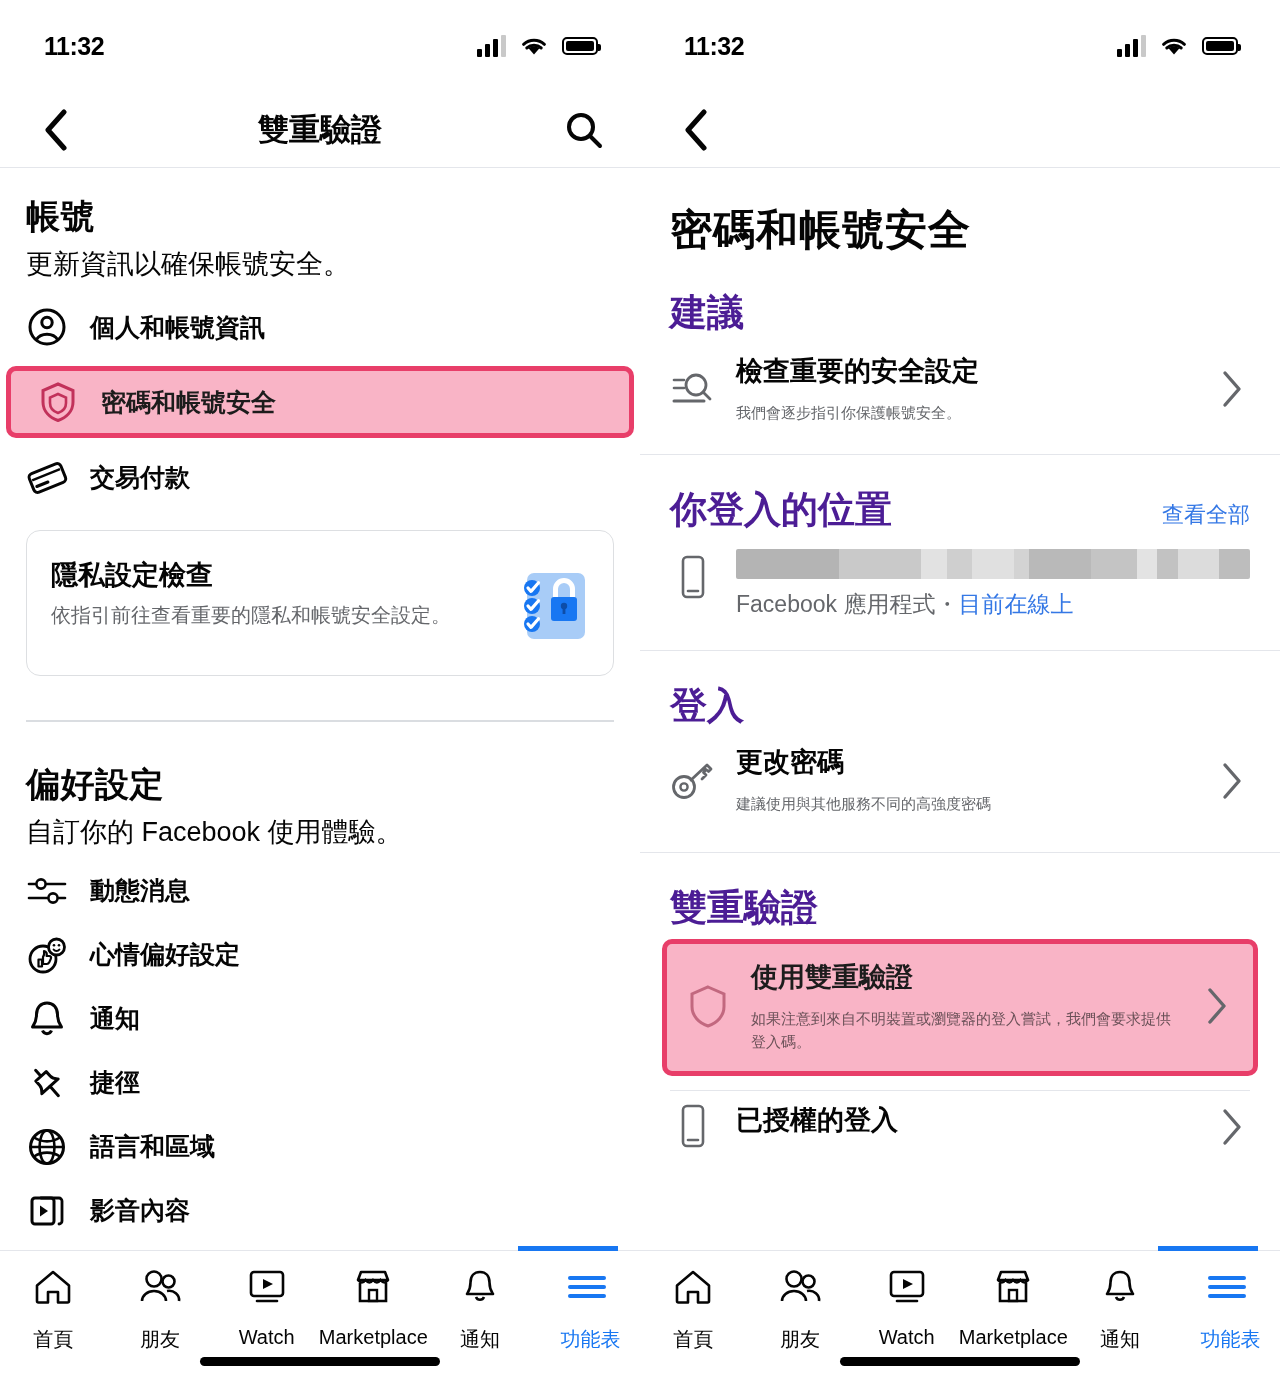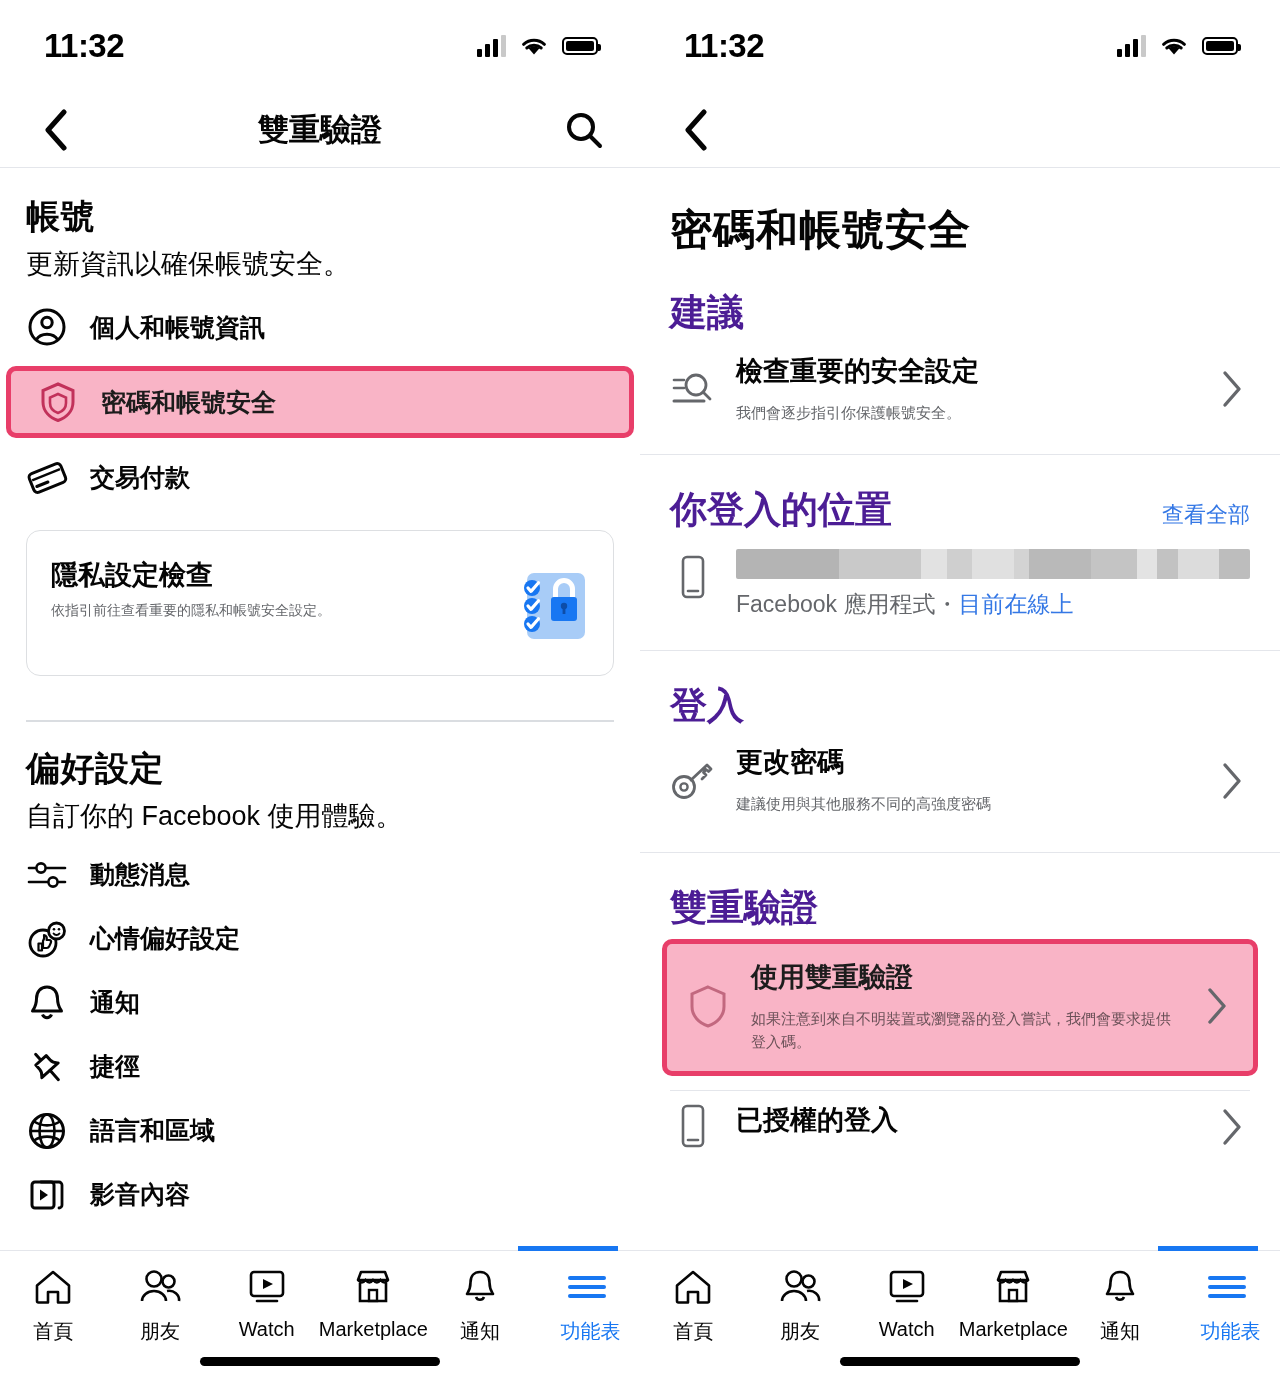--- a/index.html
+++ b/index.html
@@ -9,21 +9,21 @@
     background:#ffffff; overflow:hidden;
   }
   .screens { display:flex; width:1280px; height:1380px; }
   .phone { width:640px; height:1380px; position:relative; background:#fff; overflow:hidden; }
 
   
   .statusbar {
     height:92px; display:flex; align-items:center; justify-content:space-between;
     padding:0 42px 0 44px;
   }
-  .clock { font-size:33px; font-weight:700; letter-spacing:-0.5px; color:#000; }
+  .clock { font-size:25px; font-weight:700; letter-spacing:-0.5px; color:#000; }
   .sb-icons { display:flex; align-items:center; gap:13px; }
   .bars { display:flex; align-items:flex-end; gap:3px; height:22px; }
   .bars i { display:block; width:5px; background:#000; border-radius:1px; }
   .bars i:nth-child(1){height:8px;} .bars i:nth-child(2){height:13px;}
   .bars i:nth-child(3){height:18px;} .bars i:nth-child(4){height:22px;background:#c9c9c9;}
   .batt { width:36px; height:18px; border:2px solid #000; border-radius:5px; padding:2px; position:relative; }
   .batt::after{ content:""; position:absolute; right:-5px; top:5px; width:3px; height:7px; background:#000; border-radius:0 2px 2px 0;}
   .batt span { display:block; height:100%; background:#000; border-radius:2px; }
 
   
@@ -52,21 +52,21 @@
   .row.hl .lbl { color:#1c1c1c; }
 
   
   .card {
     margin:18px 26px 0 26px; border:1px solid #dddfe2; border-radius:14px;
     padding:26px 24px 30px 24px; display:flex; align-items:flex-start; gap:16px;
     background:#fff;
   }
   .card-text { flex:1; }
   .card-title { font-size:27px; font-weight:700; color:#050505; }
-  .card-desc { font-size:14px; color:#65676b; line-height:1.42; margin-top:8px;font-family:Liberation Serif, serif; }
+  .card-desc { font-size:20px; color:#65676b; line-height:1.42; margin-top:8px;font-family:Liberation Serif, serif; }
   .card-art { width:72px; height:76px; flex:0 0 72px; position:relative; margin-top:12px; }
 
   .divider { height:2px; background:#dadde1; margin:44px 26px 0 26px; }
 
   
   .page-title { font-size:42px; font-weight:700; color:#050505; padding:34px 30px 0 30px; letter-spacing:1px; }
   .grp-title { font-size:37px; font-weight:700; color:#4c1d95; padding:30px 30px 0 30px; }
   .grp-head { display:flex; align-items:baseline; justify-content:space-between; padding:30px 30px 0 30px; }
   .grp-head .grp-title { padding:0; }
   .link { font-size:22px; color:#3578e5; cursor:pointer; }
@@ -92,21 +92,21 @@
 
   .hr { height:1px; background:#e4e6eb; margin:16px 0 0 0; }
   .hr.inset { margin:18px 30px 0 30px; }
 
   
   .tabbar {
     position:absolute; left:0; bottom:0; width:640px; height:130px;
     background:#fff; border-top:1px solid #e4e6eb;
     display:flex; align-items:flex-start; justify-content:space-around; padding-top:16px;
   }
-  .tab { display:flex; flex-direction:column; align-items:center; gap:11px; cursor:pointer; width:100px; }
+  .tab { display:flex; flex-direction:column; align-items:center; gap:19px; cursor:pointer; width:100px; }
   .tab .ti { height:40px; display:flex; align-items:center; justify-content:center; }
   .tab .tl { font-size:20px; color:#050505; white-space:nowrap; }
   .tab.active .tl { color:#1877f2;margin-left:8px; }
   .homebar { position:absolute; bottom:14px; left:50%; transform:translateX(-50%); width:240px; height:9px; background:#000; border-radius:6px; }
   .blue-under { position:absolute; width:100px; height:5px; background:#1877f2; }
 </style>
 </head>
 <body>
 
 <div class="screens">
@@ -213,21 +213,21 @@
               <path d="M11 19 l3 3.4 l7.5 -8.6"></path>
               <path d="M11 37 l3 3.4 l7.5 -8.6"></path>
               <path d="M11 55 l3 3.4 l7.5 -8.6"></path>
             </g>
           </svg>
         </div>
       </div>
 
       <div class="divider"></div>
 
-      <div class="sect-title" style="padding-top:24px">偏好設定</div>
+      <div class="sect-title" style="padding-top:40px">偏好設定</div>
       <div class="sect-sub">自訂你的 Facebook 使用體驗。</div>
 
       <div style="height:8px"></div>
 
       <div class="row" style="padding-top:11px;padding-bottom:11px">
         <span class="ico">
           <svg width="40" height="34" viewBox="0 0 40 34">
             <line x1="2" y1="10" x2="8" y2="10" stroke="#050505" stroke-width="2.6" stroke-linecap="round"></line>
             <circle cx="14" cy="10" r="4.6" stroke="#050505" stroke-width="2.6" fill="none"></circle>
             <line x1="20" y1="10" x2="38" y2="10" stroke="#050505" stroke-width="2.6" stroke-linecap="round"></line>

